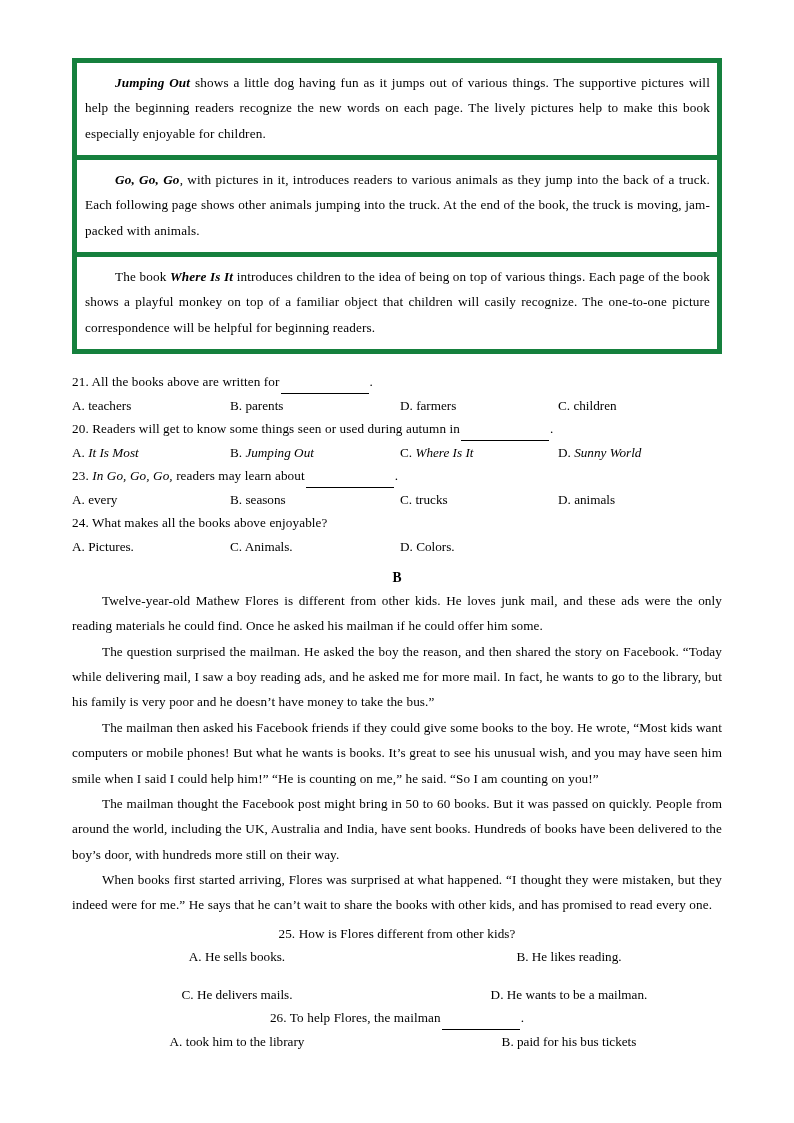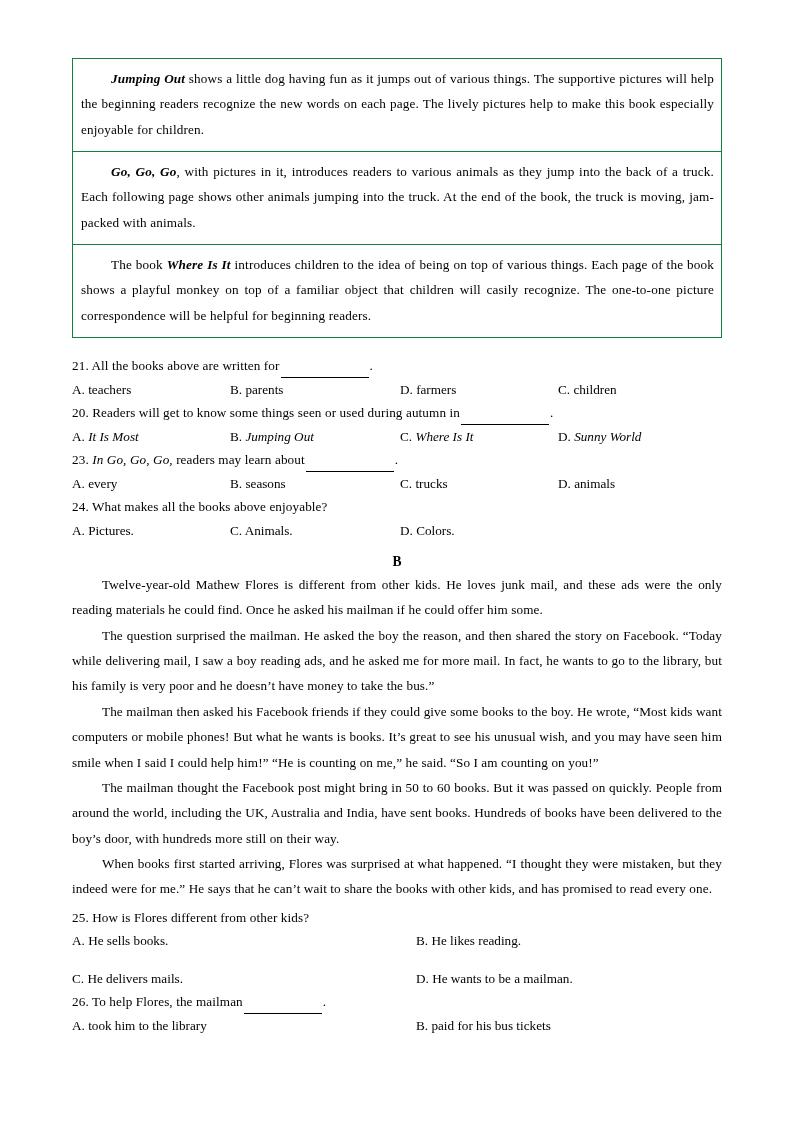--- a/index.html
+++ b/index.html
@@ -30,21 +30,21 @@
   }
 
   
   .book-table {
     border: 1px solid #000;
     border-collapse: collapse;
     width: 650px;
     table-layout: fixed;
   }
   .book-table td {
-    border: 1px solid #15803d;
+    border: 5px solid #15803d;
     padding: 7px 7px 9px 8px;
     vertical-align: top;
     margin-left: 8px;
   }
   .book-cell p {
     margin: 0;
     font-size: 13.2px;
     line-height: 1.92;
     text-align: justify;
     text-indent: 30px;
@@ -107,20 +107,21 @@
   .para {
     font-size: 13.2px;
     line-height: 1.92;
     text-align: justify;
     text-indent: 30px;
     margin: 0;
     letter-spacing: 0.1px;
   }
   .q-after {
     margin-top: 4px;
+    text-align: center;
   }
 </style>
 </head>
 <body>
 
 <div class="page">
   <div class="content">
 
     <table class="book-table">
       <tbody>

